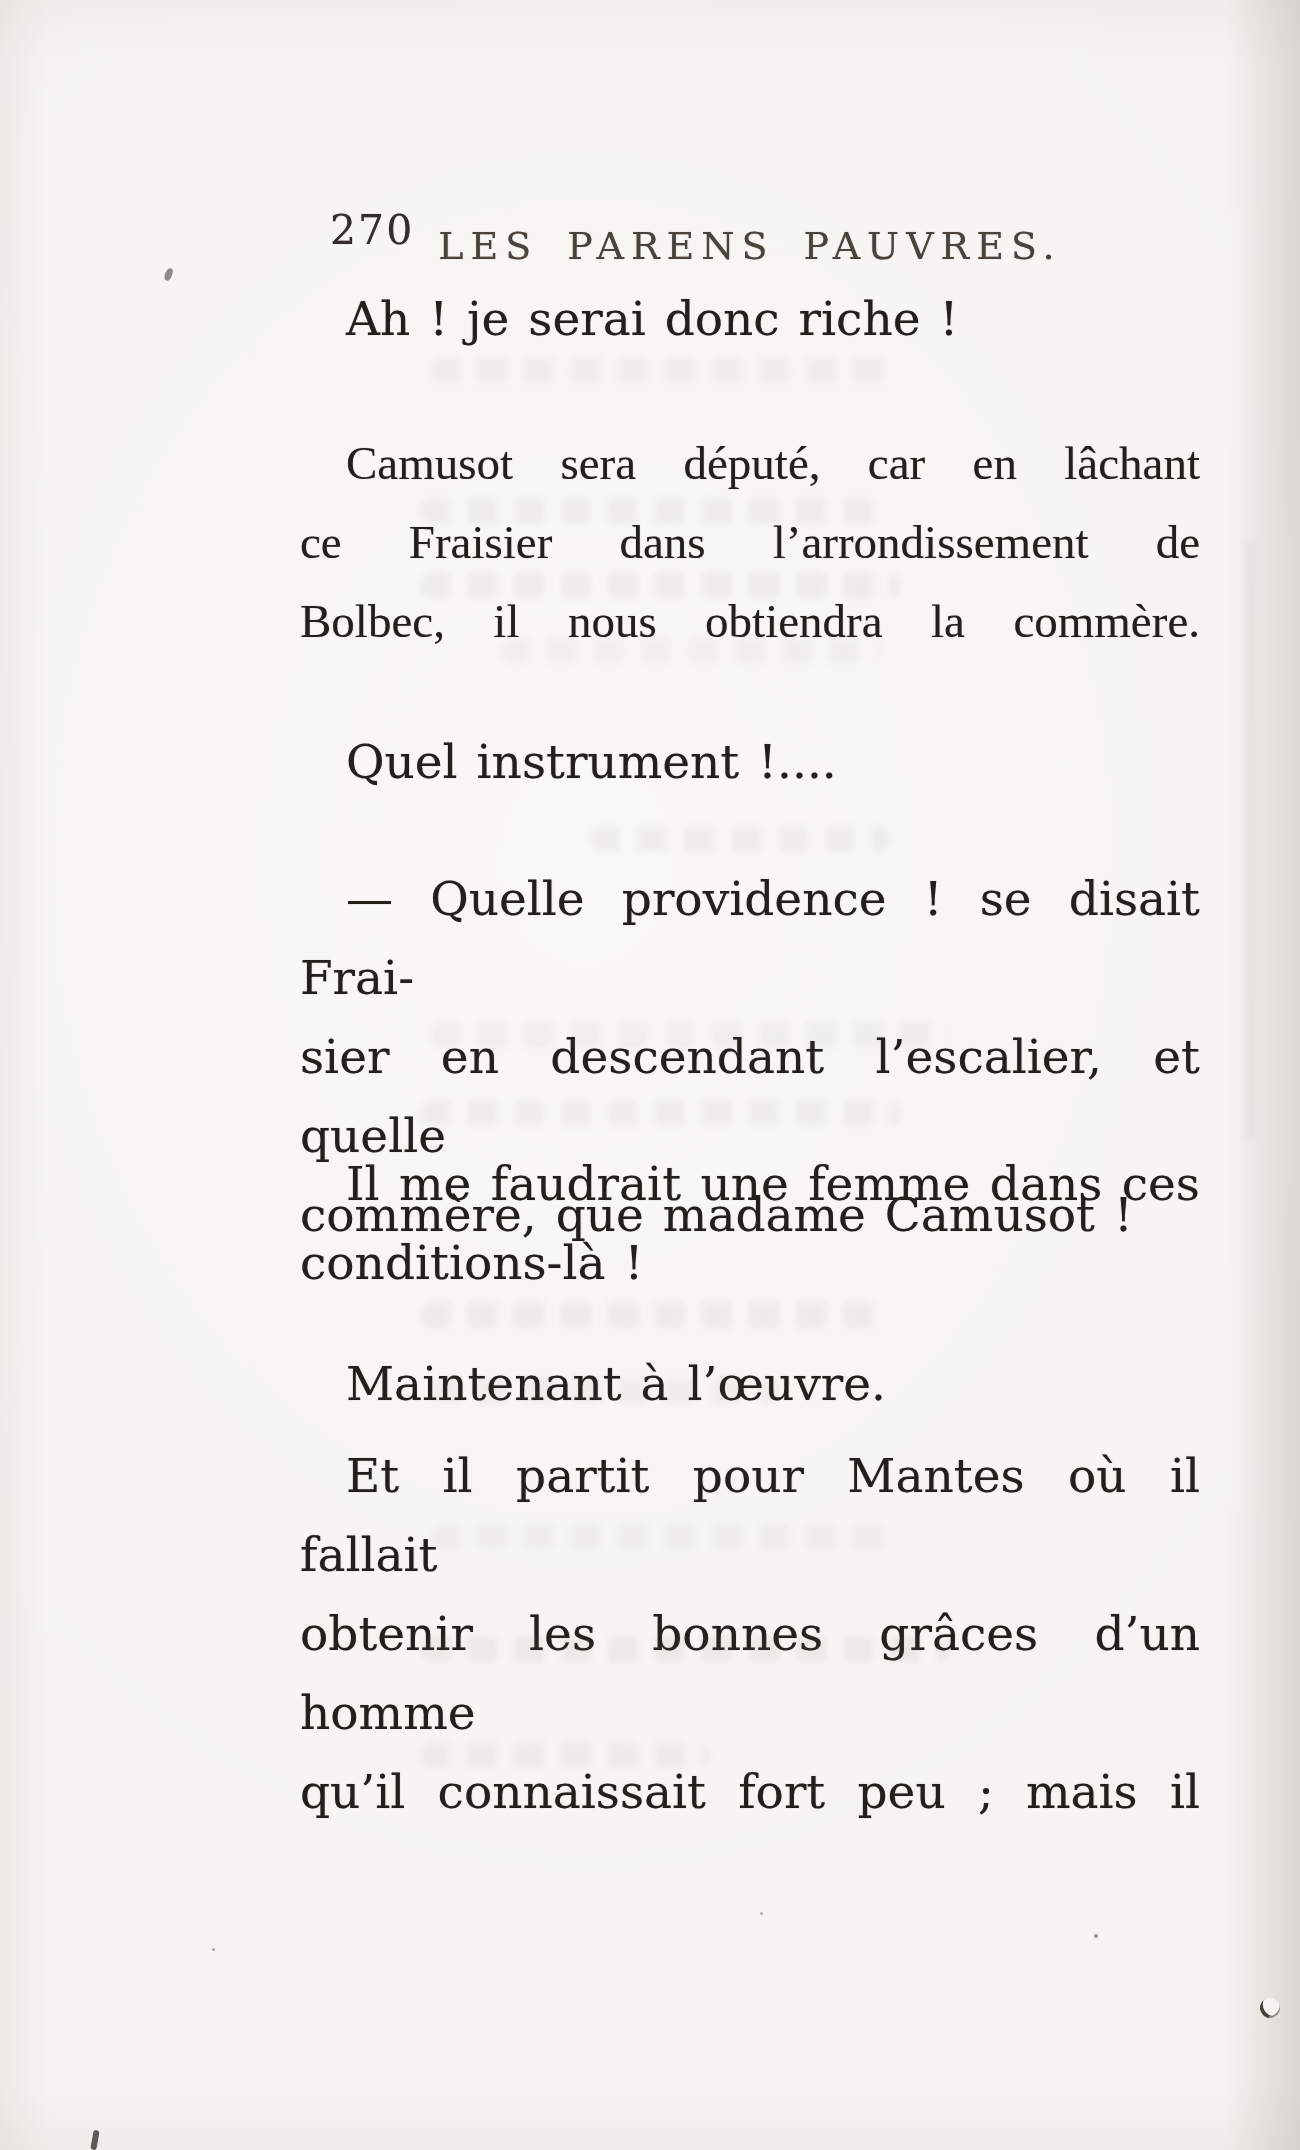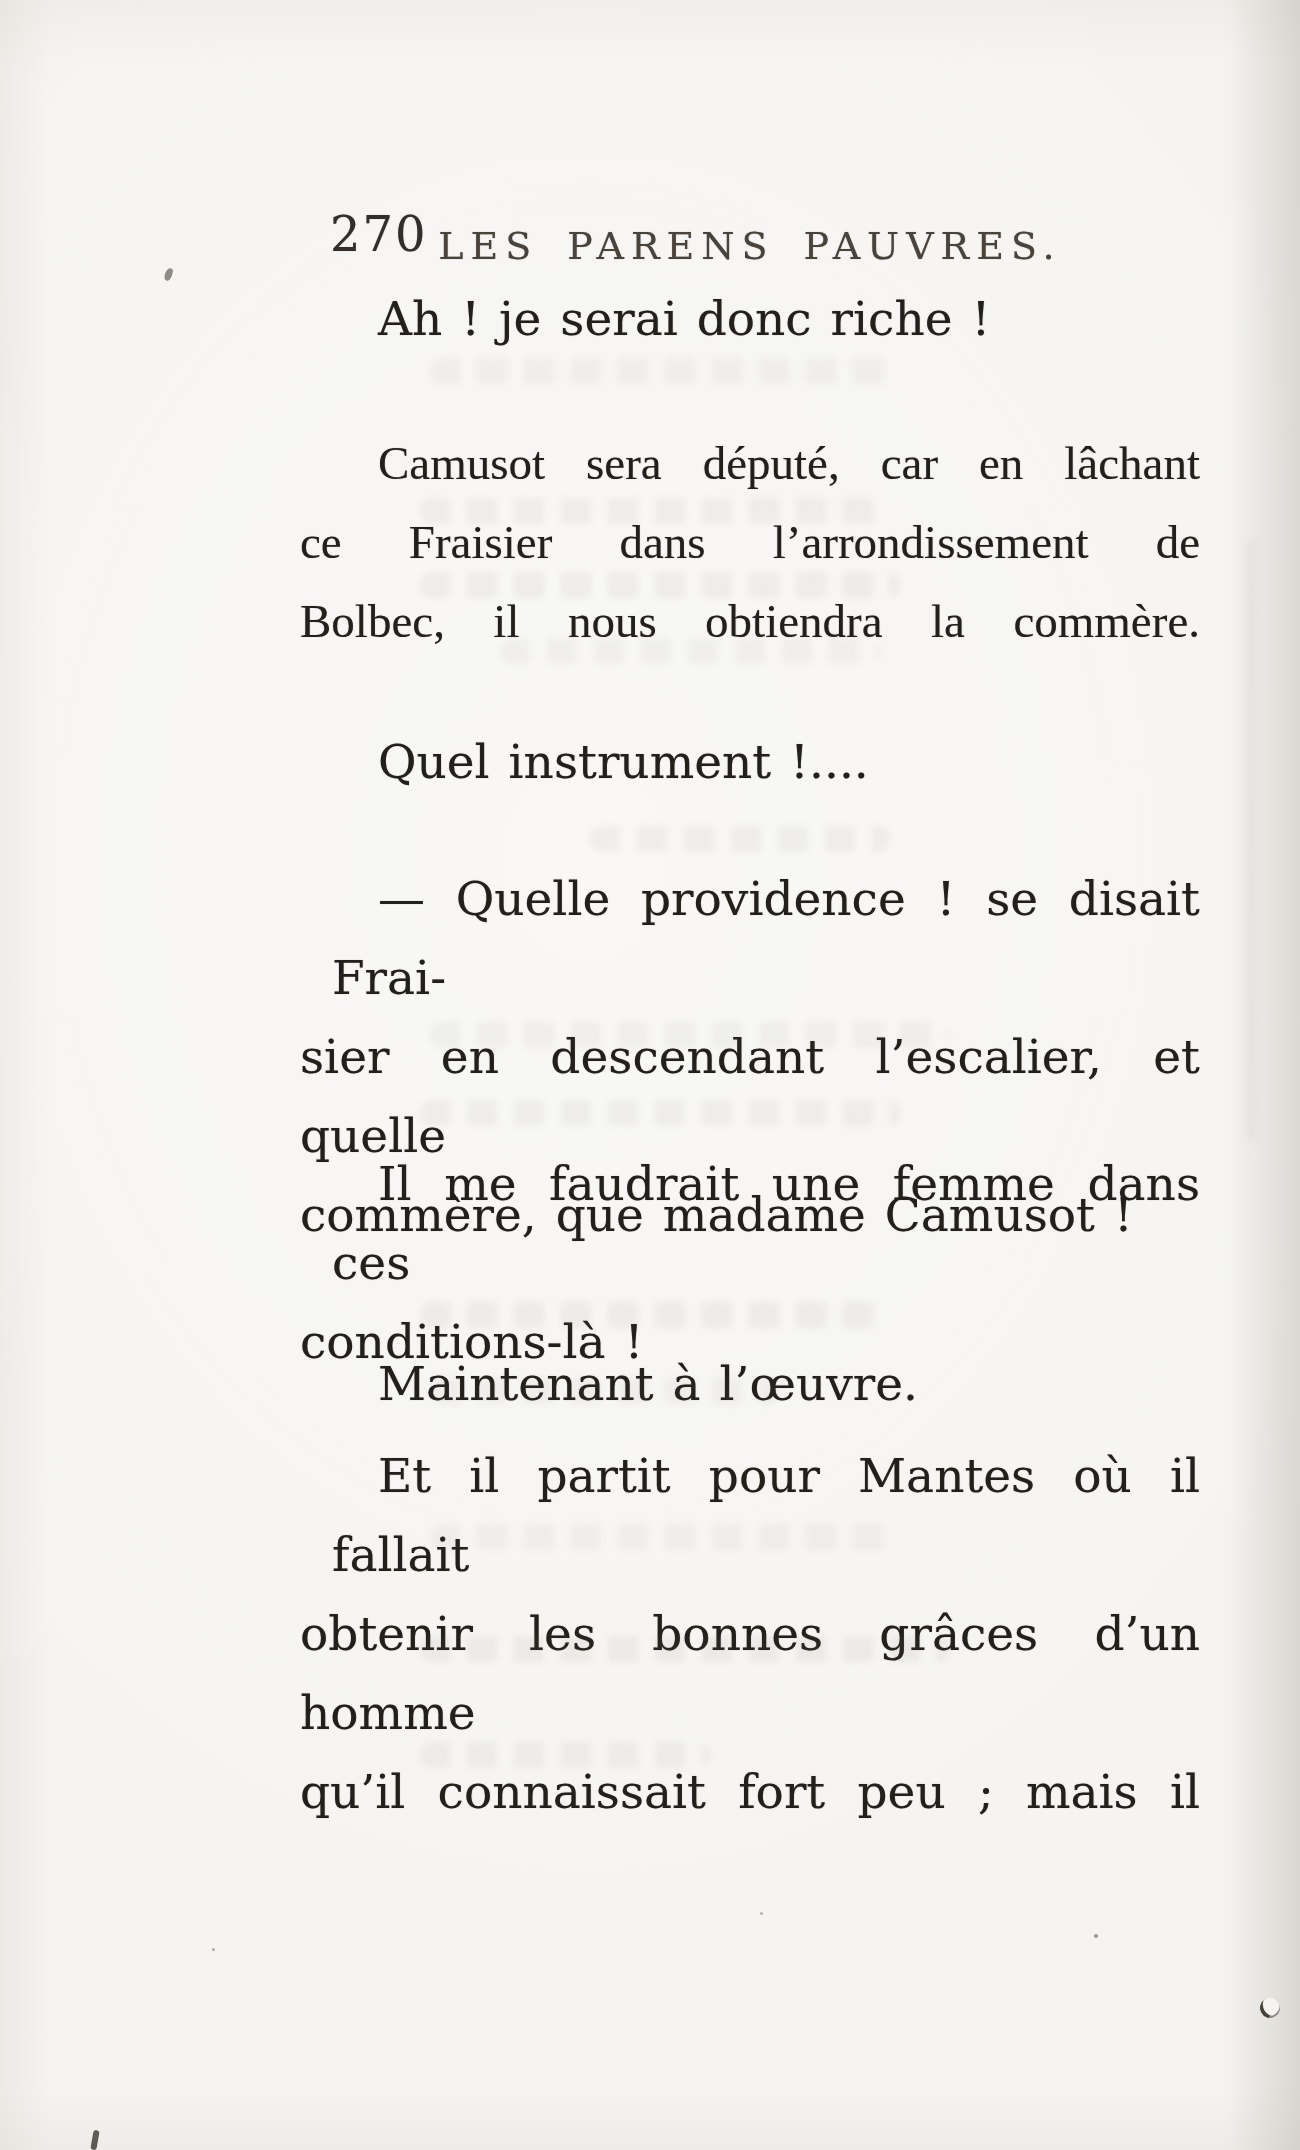--- a/index.html
+++ b/index.html
@@ -5,31 +5,31 @@
   html,body{margin:0;padding:0;}
   body{width:1300px;height:2150px;overflow:hidden;
        font-family:"DejaVu Serif","Liberation Serif",serif;}
   .page{position:absolute;inset:0;
         background:
           radial-gradient(120% 90% at 45% 40%, rgba(255,255,255,0.35) 0%, rgba(255,255,255,0) 60%),
           linear-gradient(to right, rgba(210,205,196,0.25) 0%, rgba(210,205,196,0) 4%, rgba(210,205,196,0) 94%, rgba(190,185,176,0.30) 100%),
           linear-gradient(to bottom, rgba(215,210,202,0.20) 0%, rgba(215,210,202,0) 3%, rgba(215,210,202,0) 97%, rgba(205,200,192,0.18) 100%),
           #f5f4f1;}
   
-  .pagenum{position:absolute;left:330px;top:206px;font-size:48px;color:#332e29;
+  .pagenum{position:absolute;left:330px;top:206px;font-size:41px;color:#332e29;
            letter-spacing:2px;text-shadow:0 0 1px rgba(40,35,30,.45);}
   .runtitle{position:absolute;left:300px;top:224px;width:900px;text-align:center;
             font-size:38px;color:#49433c;letter-spacing:7px;word-spacing:10px;
             text-shadow:0 0 1px rgba(70,64,56,.5);}
   
   .para{position:absolute;left:300px;width:900px;font-size:47px;line-height:79px;
         color:#231f1b;word-spacing:4px;text-shadow:0 0 1px rgba(35,30,26,.4);}
   .ln{display:block;}
   .j{text-align:justify;text-align-last:justify;}
-  .ind{text-indent:46px;margin-left:32px;}
+  .ind{text-indent:46px;}
   .p1{top:279px;} .p2{top:424px;font-family:Liberation Serif, serif;} .p3{top:722px;} .p4{top:859px;}
   .p5{top:1144px;} .p6{top:1344px;} .p7{top:1436px;}
   
   .ghost{position:absolute;height:26px;border-radius:12px;
          background:repeating-linear-gradient(90deg, rgba(118,108,92,0.55) 0 30px, rgba(118,108,92,0) 30px 47px);
          filter:blur(3px);}
   .speck{position:absolute;background:#3a352f;}
   .edge-shadow{position:absolute;right:0;top:0;bottom:0;width:70px;
         background:linear-gradient(to right, rgba(120,114,104,0) 0%, rgba(120,114,104,0.10) 100%);}
   .fold{position:absolute;left:1246px;top:540px;width:10px;height:600px;

